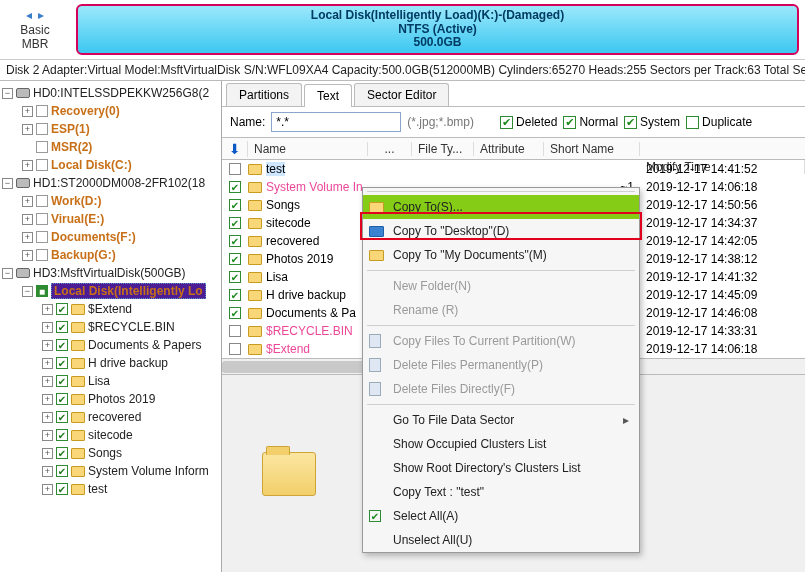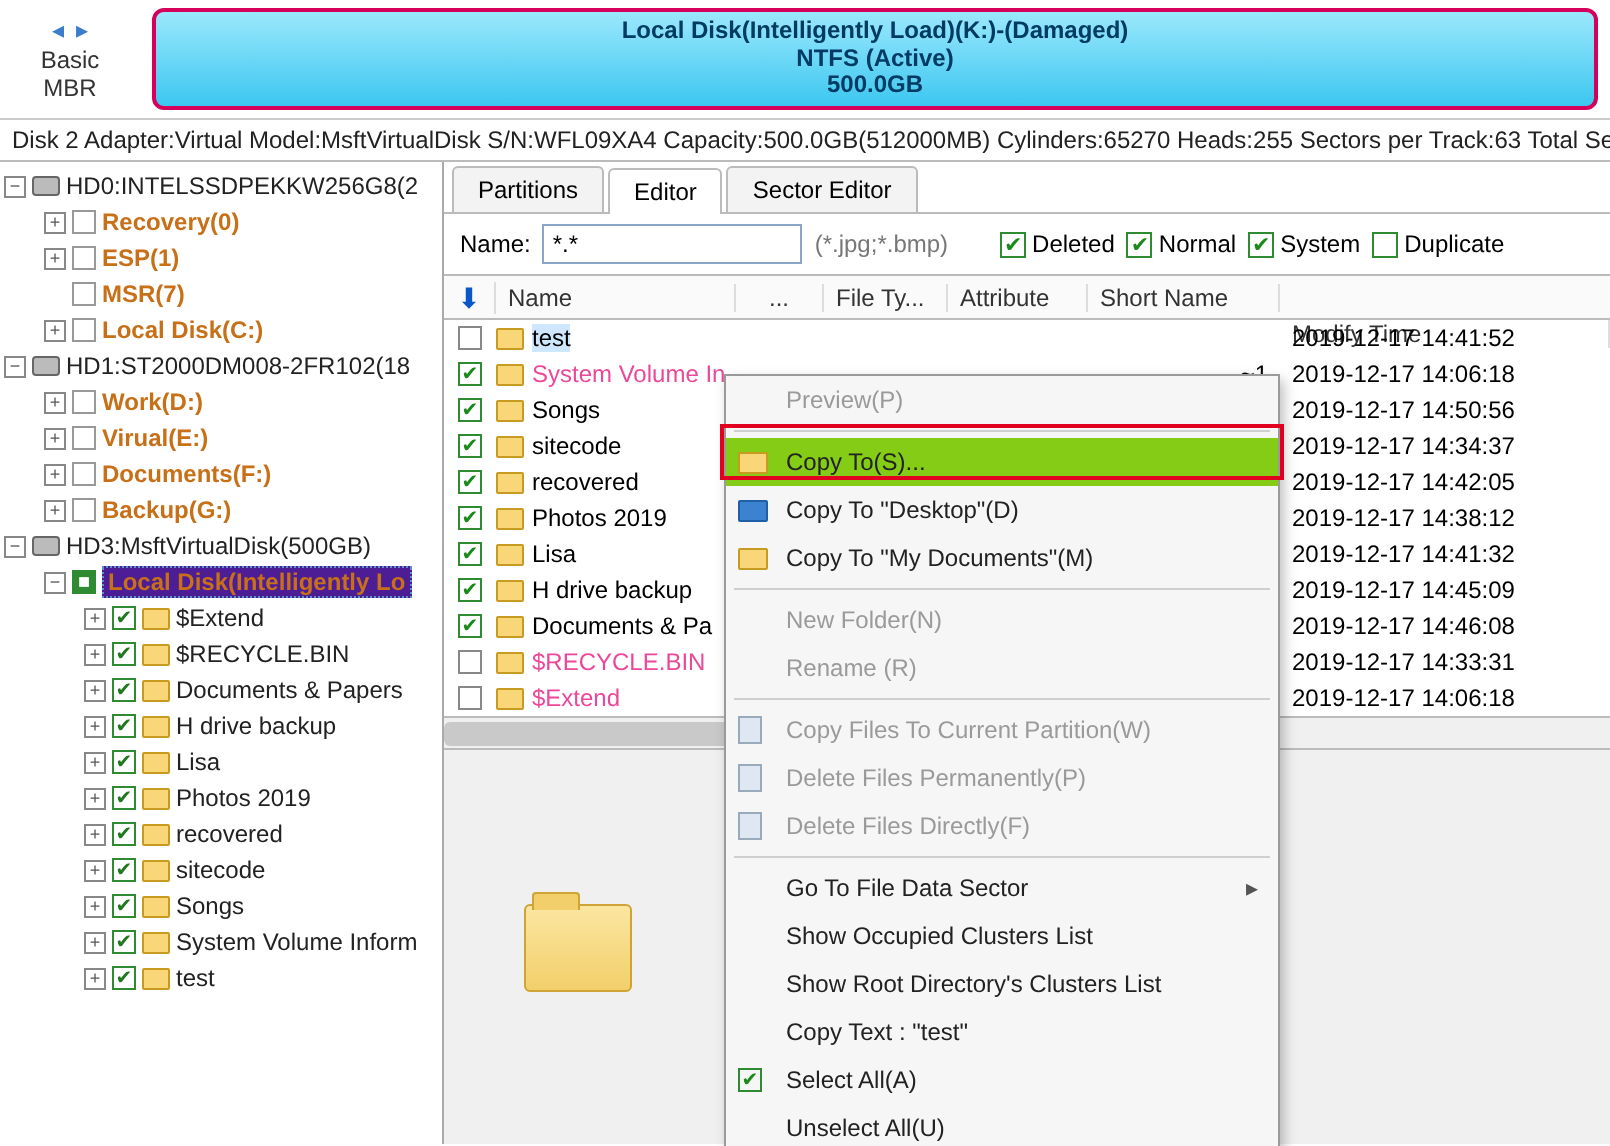--- a/index.html
+++ b/index.html
@@ -121,21 +121,21 @@
         <span class="lbl orange">Recovery(0)</span>
       </div>
     <div class="tree-line" style="--ind:20px">
         <span class="exp">+</span>
         <span class="chk off"></span>
         <span class="lbl orange">ESP(1)</span>
       </div>
     <div class="tree-line" style="--ind:20px">
         <span style="width:11px"></span>
         <span class="chk off"></span>
-        <span class="lbl orange">MSR(7)</span>
+        <span class="lbl orange">MSR(2)</span>
       </div>
     <div class="tree-line" style="--ind:20px">
         <span class="exp">+</span>
         <span class="chk off"></span>
         <span class="lbl orange">Local Disk(C:)</span>
       </div>
 
     <div class="tree-line" style="--ind:0px">
         <span class="exp">−</span>
         <span class="dskico"></span>
@@ -239,21 +239,21 @@
           <span class="chk">✔</span>
           <span class="foldico"></span>
           <span class="lbl">test</span>
         </div>
       </div>
   </div>
 
   <div class="right">
     <div class="tabs">
       <div class="tab">Partitions</div>
-      <div class="tab active">Editor</div>
+      <div class="tab active">Text</div>
       <div class="tab">Sector Editor</div>
     </div>
 
     <div class="filter-row">
       <span>Name:</span>
       <input type="text" value="*.*" style="">
       <span class="hint">(*.jpg;*.bmp)</span>
       <span style="flex:0 0 14px"></span>
       <span class="chk2">
           <span class="box">✔</span>
@@ -413,23 +413,20 @@
         <div class="thumb"></div>
       </div>
 
     <div class="preview">
       <div class="bigfolder"></div>
     </div>
   </div>
 </div>
 
 <div class="ctx">
-  <div class="mi disabled">
-      <span>Preview(P)</span>
-    </div>
   <div class="sep"></div>
   <div class="mi hot">
       <span class="ico folder"></span>
       <span>Copy To(S)...</span>
     </div>
   <div class="mi">
       <span class="ico folder" style="background:#3b82d0;border-color:#1e5fa8"></span>
       <span>Copy To "Desktop"(D)</span>
     </div>
   <div class="mi">

